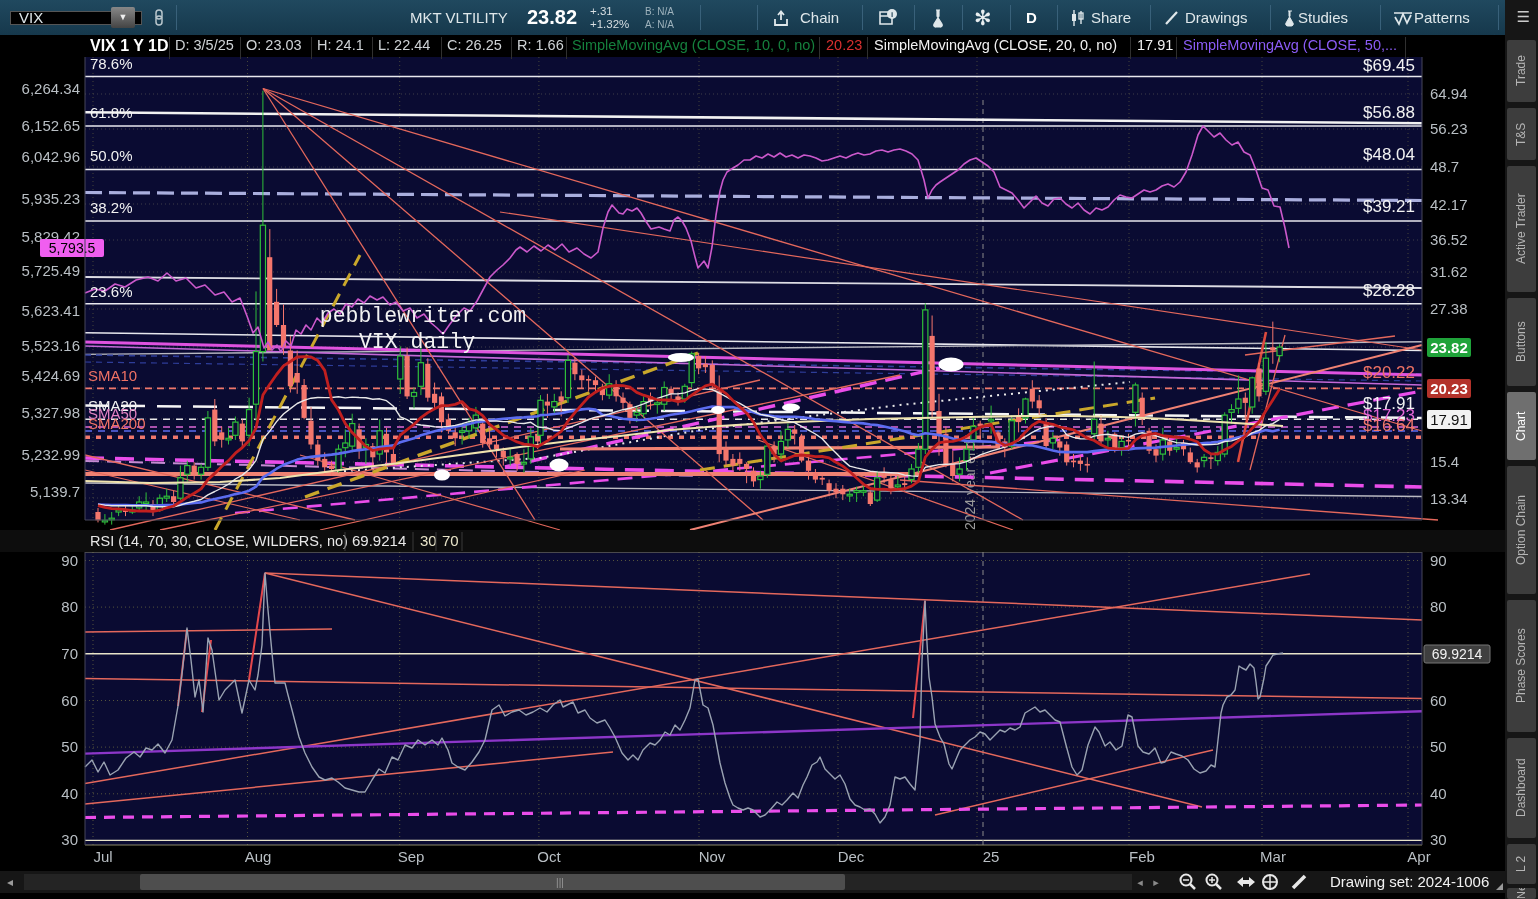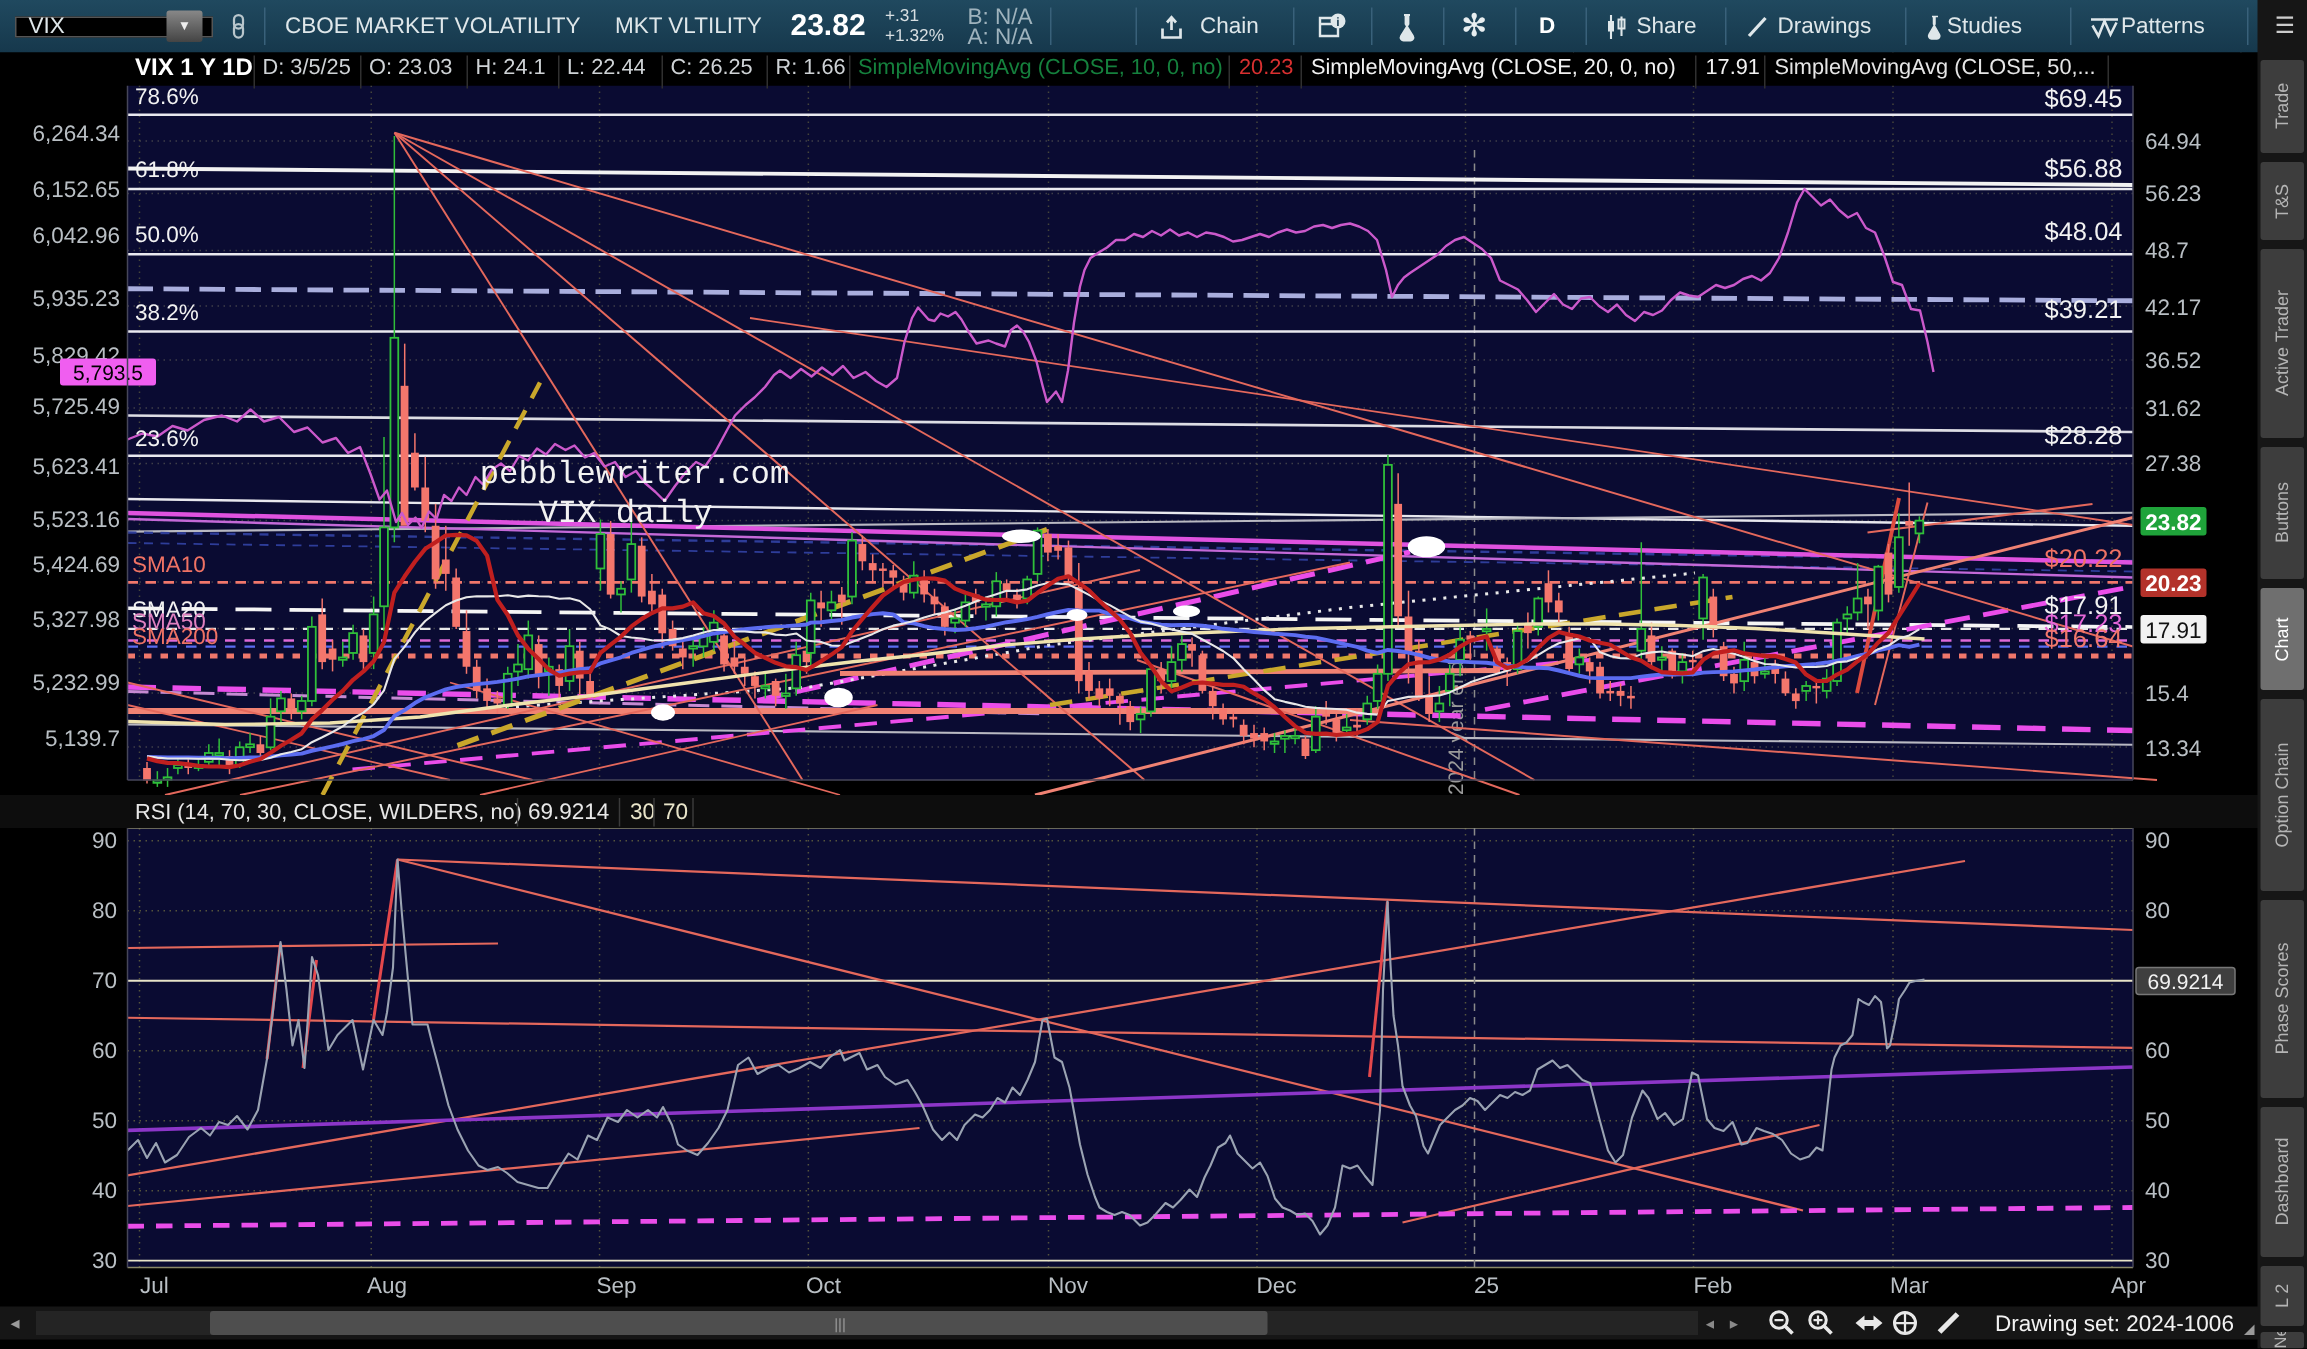--- a/index.html
+++ b/index.html
@@ -600,27 +600,26 @@
  <div class="it" style="left:10px">
       <span style="background:#000;border:1px solid #555;padding:2px 6px 3px 8px;width:132px;display:inline-flex;justify-content:space-between;align-items:center;height:14px">VIX<span style="background:linear-gradient(#888,#444);width:24px;height:21px;display:inline-flex;align-items:center;justify-content:center;border-radius:2px;font-size:9px;color:#eee">▼</span></span>
     </div>
  <div class="it" style="left:152px;color:#b9c6cc">
       <svg width="14" height="20" viewBox="0 0 14 20">
         <rect x="4" y="2" width="6" height="9" rx="3" fill="none" stroke="#b9c6cc" stroke-width="1.5"></rect>
         <rect x="4" y="8" width="6" height="9" rx="3" fill="none" stroke="#b9c6cc" stroke-width="1.5"></rect>
       </svg>
     </div>
  <div class="sep" style="left:176px"></div>
- <div class="it" style="left:190px">CBOE MARKET VOLATILITY</div>
  <div class="it" style="left:410px">MKT VLTILITY</div>
  <div class="it" style="left:527px;font-size:20px;font-weight:bold;color:#fff">23.82</div>
  <div class="it" style="left:590px;font-size:11.5px;line-height:13px;color:#d8dfe2">
       <span>+.31<br>+1.32%</span>
     </div>
- <div class="it" style="left:645px;font-size:15px;line-height:13px;color:#9fb3bd">
+ <div class="it" style="left:645px;font-size:10px;line-height:13px;color:#9fb3bd">
       <span>B: N/A<br>A: N/A</span>
     </div>
  <div class="sep" style="left:700px"></div>
  <div class="sep" style="left:757px"></div>
  <div class="it" style="left:772px">
       <svg width="22" height="18" viewBox="0 0 22 18">
         <path d="M3 10 v6 h12 v-6" fill="none" stroke="#dfe7ea" stroke-width="1.8"></path>
         <path d="M9 11 V3 M6 6 l3 -3.5 3 3.5" fill="none" stroke="#dfe7ea" stroke-width="1.8"></path>
       </svg>
       <span style="margin-left:6px">Chain</span>
@@ -698,21 +697,21 @@
     <span style="left:517px">R: 1.66</span>
  <span class="cell" style="left:566px"></span>
     <span style="left:572px;color:#15803d">SimpleMovingAvg (CLOSE, 10, 0, no)</span>
  <span class="cell" style="left:819px"></span>
     <span style="left:826px;color:#d93030">20.23</span>
  <span class="cell" style="left:867px"></span>
     <span style="left:874px;color:#f2f2f2">SimpleMovingAvg (CLOSE, 20, 0, no)</span>
  <span class="cell" style="left:1130px"></span>
     <span style="left:1137px;color:#f2f2f2">17.91</span>
  <span class="cell" style="left:1176px"></span>
-    <span style="left:1183px;color:#e5e5e5">SimpleMovingAvg (CLOSE, 50,...</span>
+    <span style="left:1183px;color:#8b5cf6">SimpleMovingAvg (CLOSE, 50,...</span>
  <span class="cell" style="left:1405px"></span>
 </div>
 <div id="sidebar">
  <div style="position:absolute;right:8px;top:8px;color:#ccc;font-size:15px">☰</div>
  <div class="tab" style="top:40px;height:62px">
       <div>Trade</div>
     </div>
  <div class="tab" style="top:108px;height:52px">
       <div>T&amp;S</div>
     </div>

